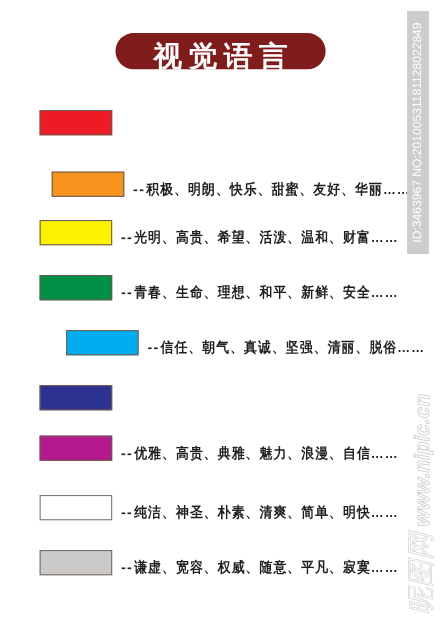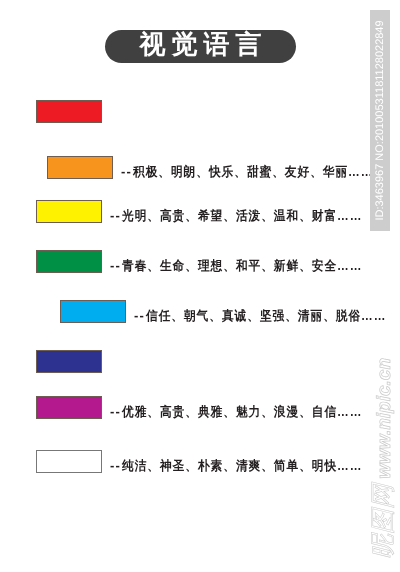--- a/index.html
+++ b/index.html
@@ -26,23 +26,23 @@
   }
 
   
   .title-pill {
     position: absolute;
     left: 105px;
     top: 30px;
     width: 191px;
     height: 33px;
     border-radius: 17px;
-    background: #404040;
+    background: #7f1d1d;
     display: flex;
-    align-items: flex-start;
+    align-items: flex-end;
     justify-content: center;
   }
   .title-text {
     color: #ffffff;
     font-size: 26px;
     font-weight: bold;
     letter-spacing: 6px;
     text-indent: 6px;
     line-height: 1;
     white-space: nowrap;
@@ -186,20 +186,24 @@
         <div class="swatch" style="background: rgb(45, 49, 144);"></div>
       </div>
       <div class="row" style="top: 396px;">
         <div class="swatch" style="background: rgb(181, 25, 142);"></div>
         <div class="row-label"><span class="dash">--</span><span class="cjk">优雅、高贵、典雅、魅力、浪漫、自信……</span></div>
       </div>
       <div class="row" style="top: 450px;">
         <div class="swatch" style="background: rgb(255, 255, 255); border-color: rgb(119, 119, 119);"></div>
         <div class="row-label"><span class="dash">--</span><span class="cjk">纯洁、神圣、朴素、清爽、简单、明快……</span></div>
       </div>
+      <div class="row" style="top: 500px;">
+        <div class="swatch" style="background: rgb(203, 200, 200); border-color: rgb(119, 112, 108);"></div>
+        <div class="row-label"><span class="dash">--</span><span class="cjk">谦虚、宽容、权威、随意、平凡、寂寞……</span></div>
+      </div>
     </div>
 
   <div class="id-bar">
     <div class="id-text">ID:3463967 NO:20100531181128022849</div>
   </div>
 
   <div class="watermark"><span class="wm-cjk">昵图网</span><span class="wm-url"> www.nipic.cn</span></div>
 
 </div>
 

